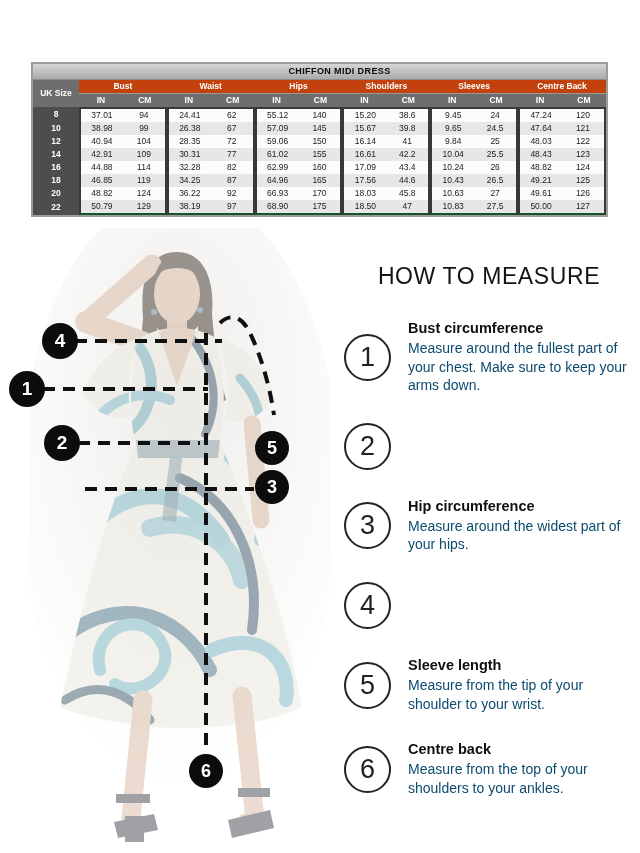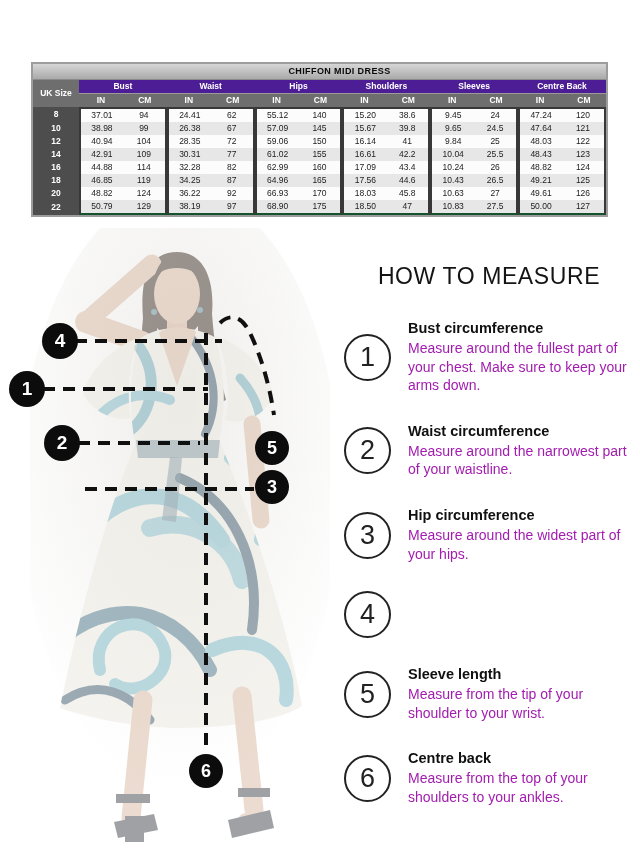--- a/index.html
+++ b/index.html
@@ -34,21 +34,21 @@
   table.size-table {
     border-collapse:separate; border-spacing:0;
     table-layout:fixed; width:100%;
   }
   table.size-table th, table.size-table td {
     padding:0; text-align:center; vertical-align:middle;
     font-size:8.5px; line-height:13px; height:13px;
     overflow:hidden; white-space:nowrap;
   }
   th.szh { background:#6e6e6e; color:#fff; width:46px; font-weight:bold; }
-  th.gh  { background:#4c1d95; color:#fff; font-weight:bold; }
+  th.gh  { background:#c2410c; color:#fff; font-weight:bold; }
   th.uh  { background:#6e6e6e; color:#fff; font-weight:bold; border-top:1px solid #9a9a9a; }
   th.szc { background:#4d4d4d; color:#fff; font-weight:bold; }
   tbody td { background:#fcfcfc; color:#1c1c1c; }
   tbody tr.alt td { background:#e7e7e7; }
   td.in { border-left:2px solid #383838; }
   td.cm { border-right:2px solid #383838; }
   tbody tr:first-child td { border-top:2px solid #383838; }
   tbody tr:last-child  td { border-bottom:2px solid #14532d; }
 
   
@@ -85,21 +85,21 @@
     flex:0 0 47px;
     width:47px; height:47px;
     box-sizing:border-box;
     border:2.5px solid #222;
     border-radius:50%;
     display:flex; align-items:center; justify-content:center;
     font-size:27px; color:#222;
   }
   .mi .txt { width:224px; }
   .mi .tt { font-weight:bold; font-size:14.5px; color:#101010; margin-bottom:3px; }
-  .mi .dd { font-size:14px; color:#a21caf; line-height:1.33; }
+  .mi .dd { font-size:14px; color:#0c4a6e; line-height:1.33; }
 </style>
 </head>
 <body>
 
 <div class="page">
 
   <div class="chart-wrap">
     <div class="chart-title">CHIFFON MIDI DRESS</div>
     <table class="size-table">
       <thead>
@@ -343,24 +343,20 @@
     <div id="measure-list">
         <div class="mi">
           <div class="circ">1</div>
           <div class="txt">
             <div class="tt">Bust circumference</div>
             <div class="dd">Measure around the fullest part of your chest. Make sure to keep your arms down.</div>
           </div>
         </div>
         <div class="mi">
           <div class="circ">2</div>
-          <div class="txt">
-            <div class="tt">Waist circumference</div>
-            <div class="dd">Measure around the narrowest part of your waistline.</div>
-          </div>
         </div>
         <div class="mi">
           <div class="circ">3</div>
           <div class="txt">
             <div class="tt">Hip circumference</div>
             <div class="dd">Measure around the widest part of your hips.</div>
           </div>
         </div>
         <div class="mi">
           <div class="circ">4</div>

